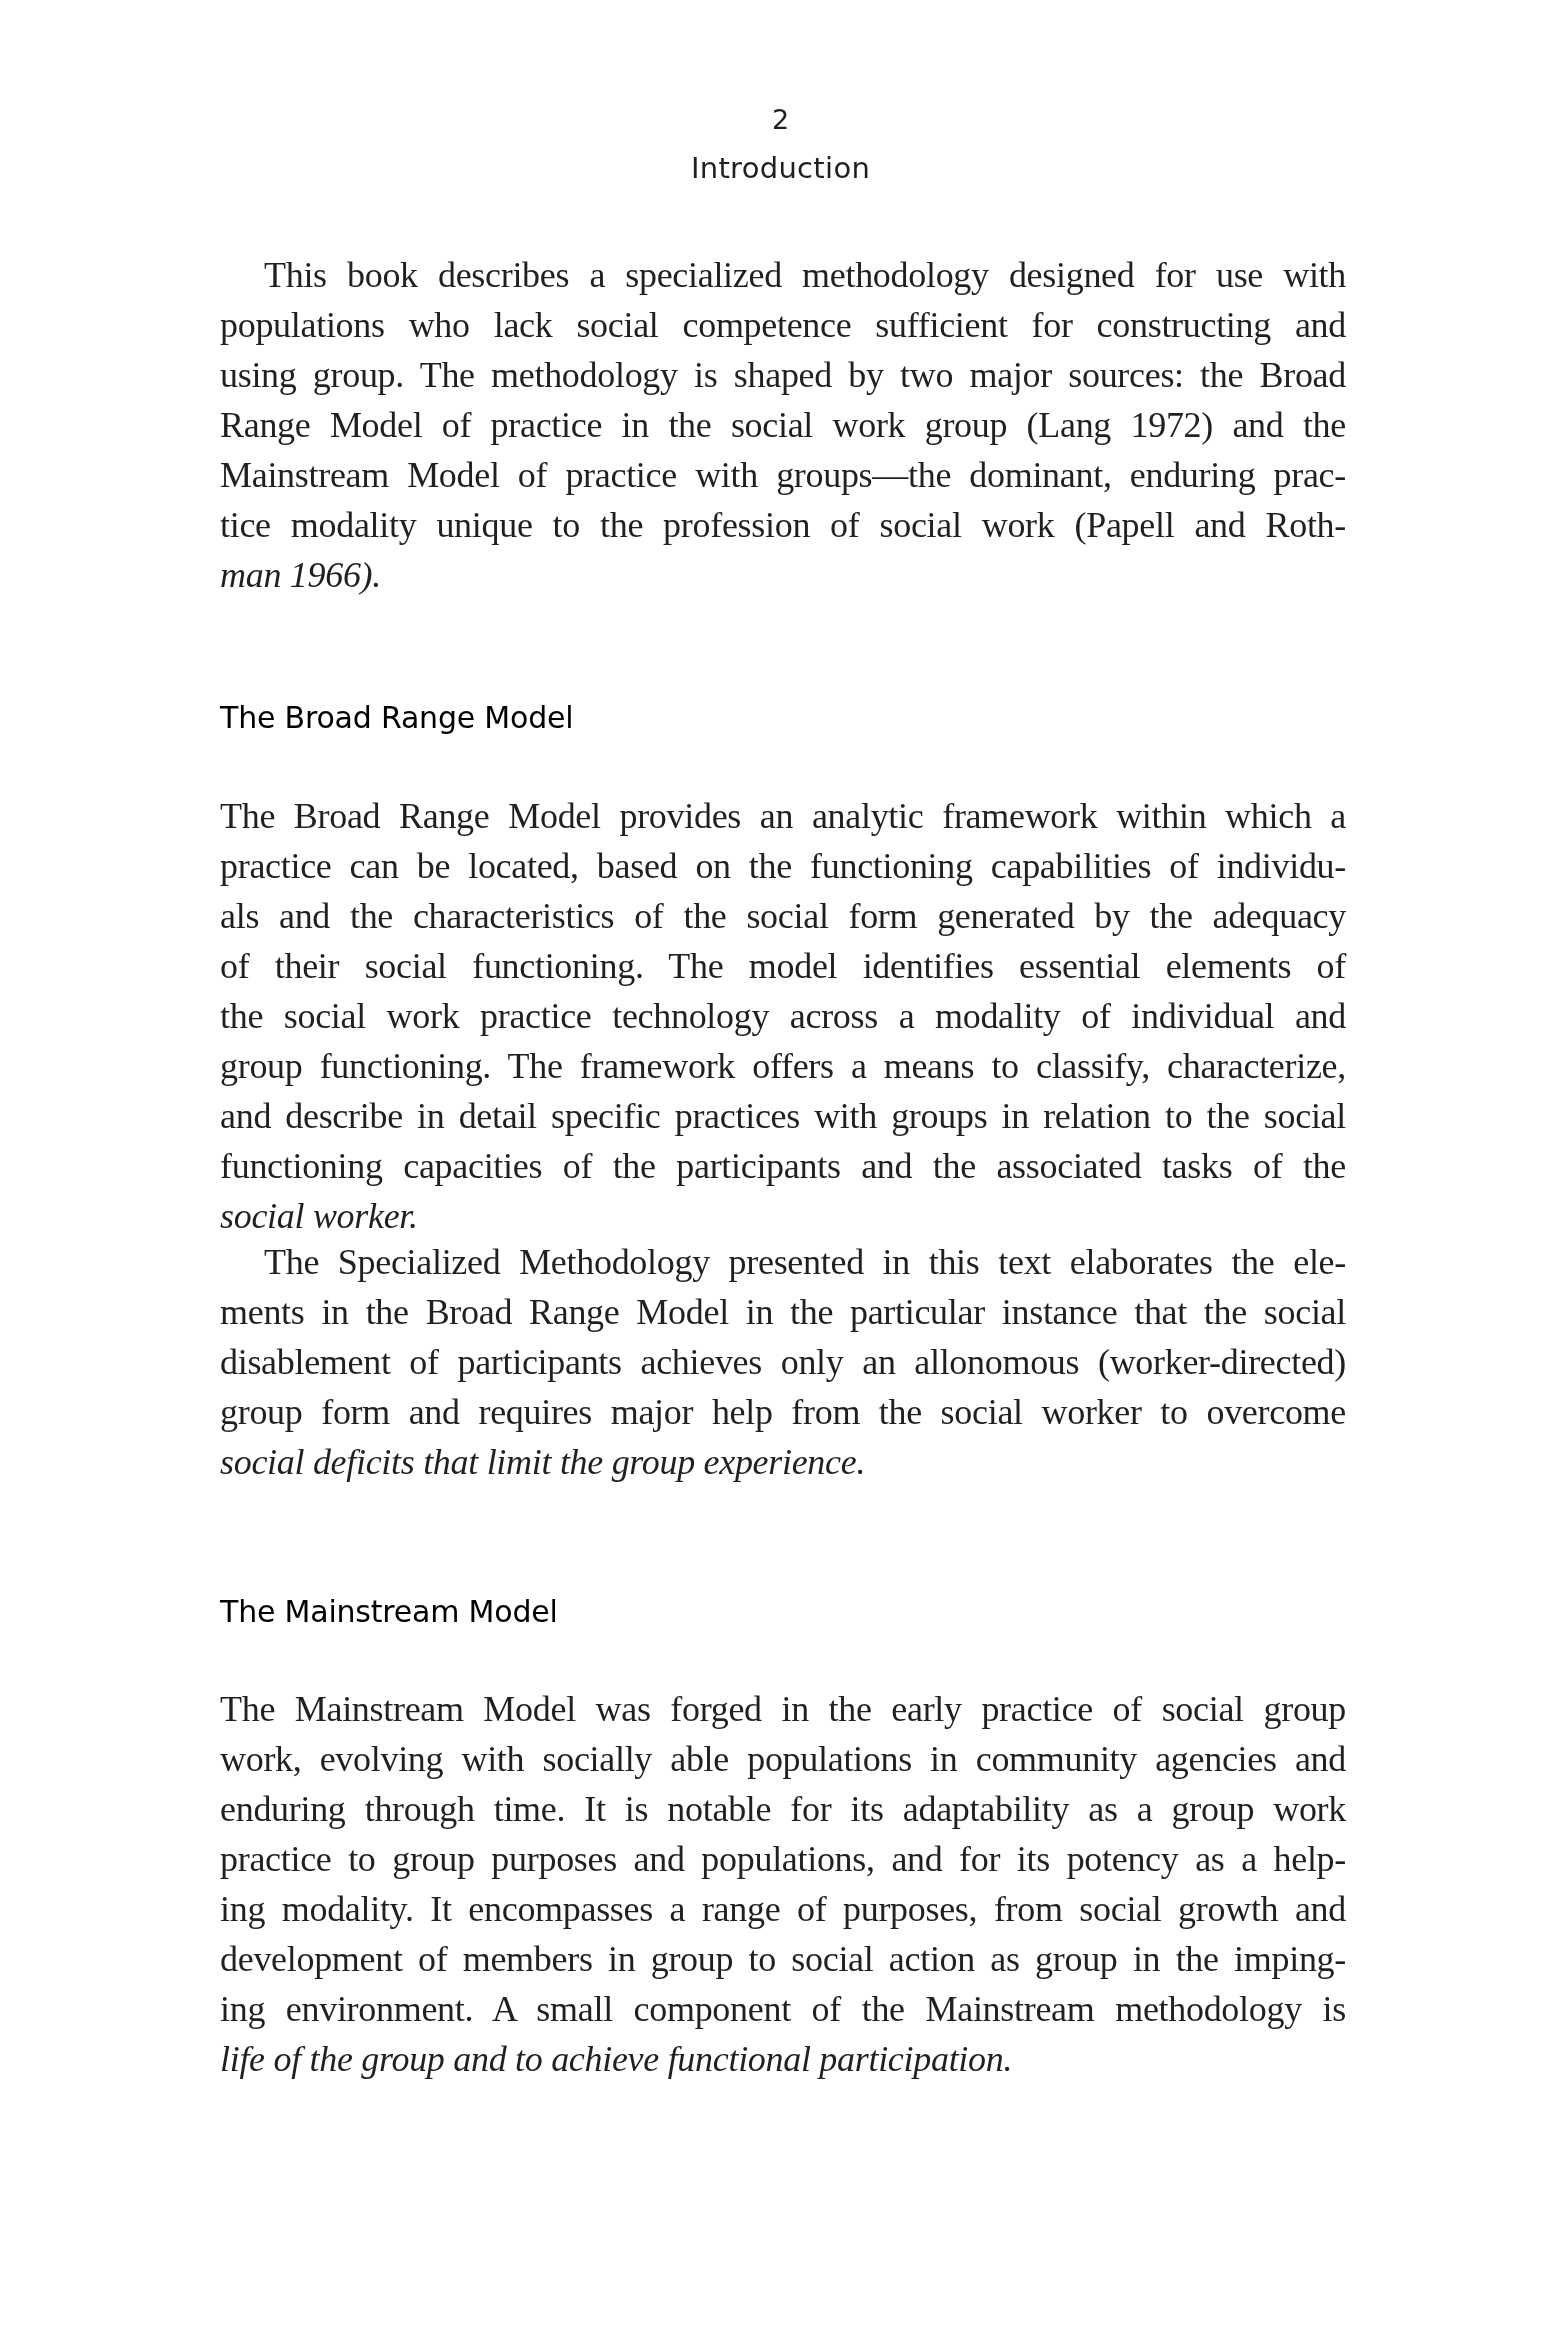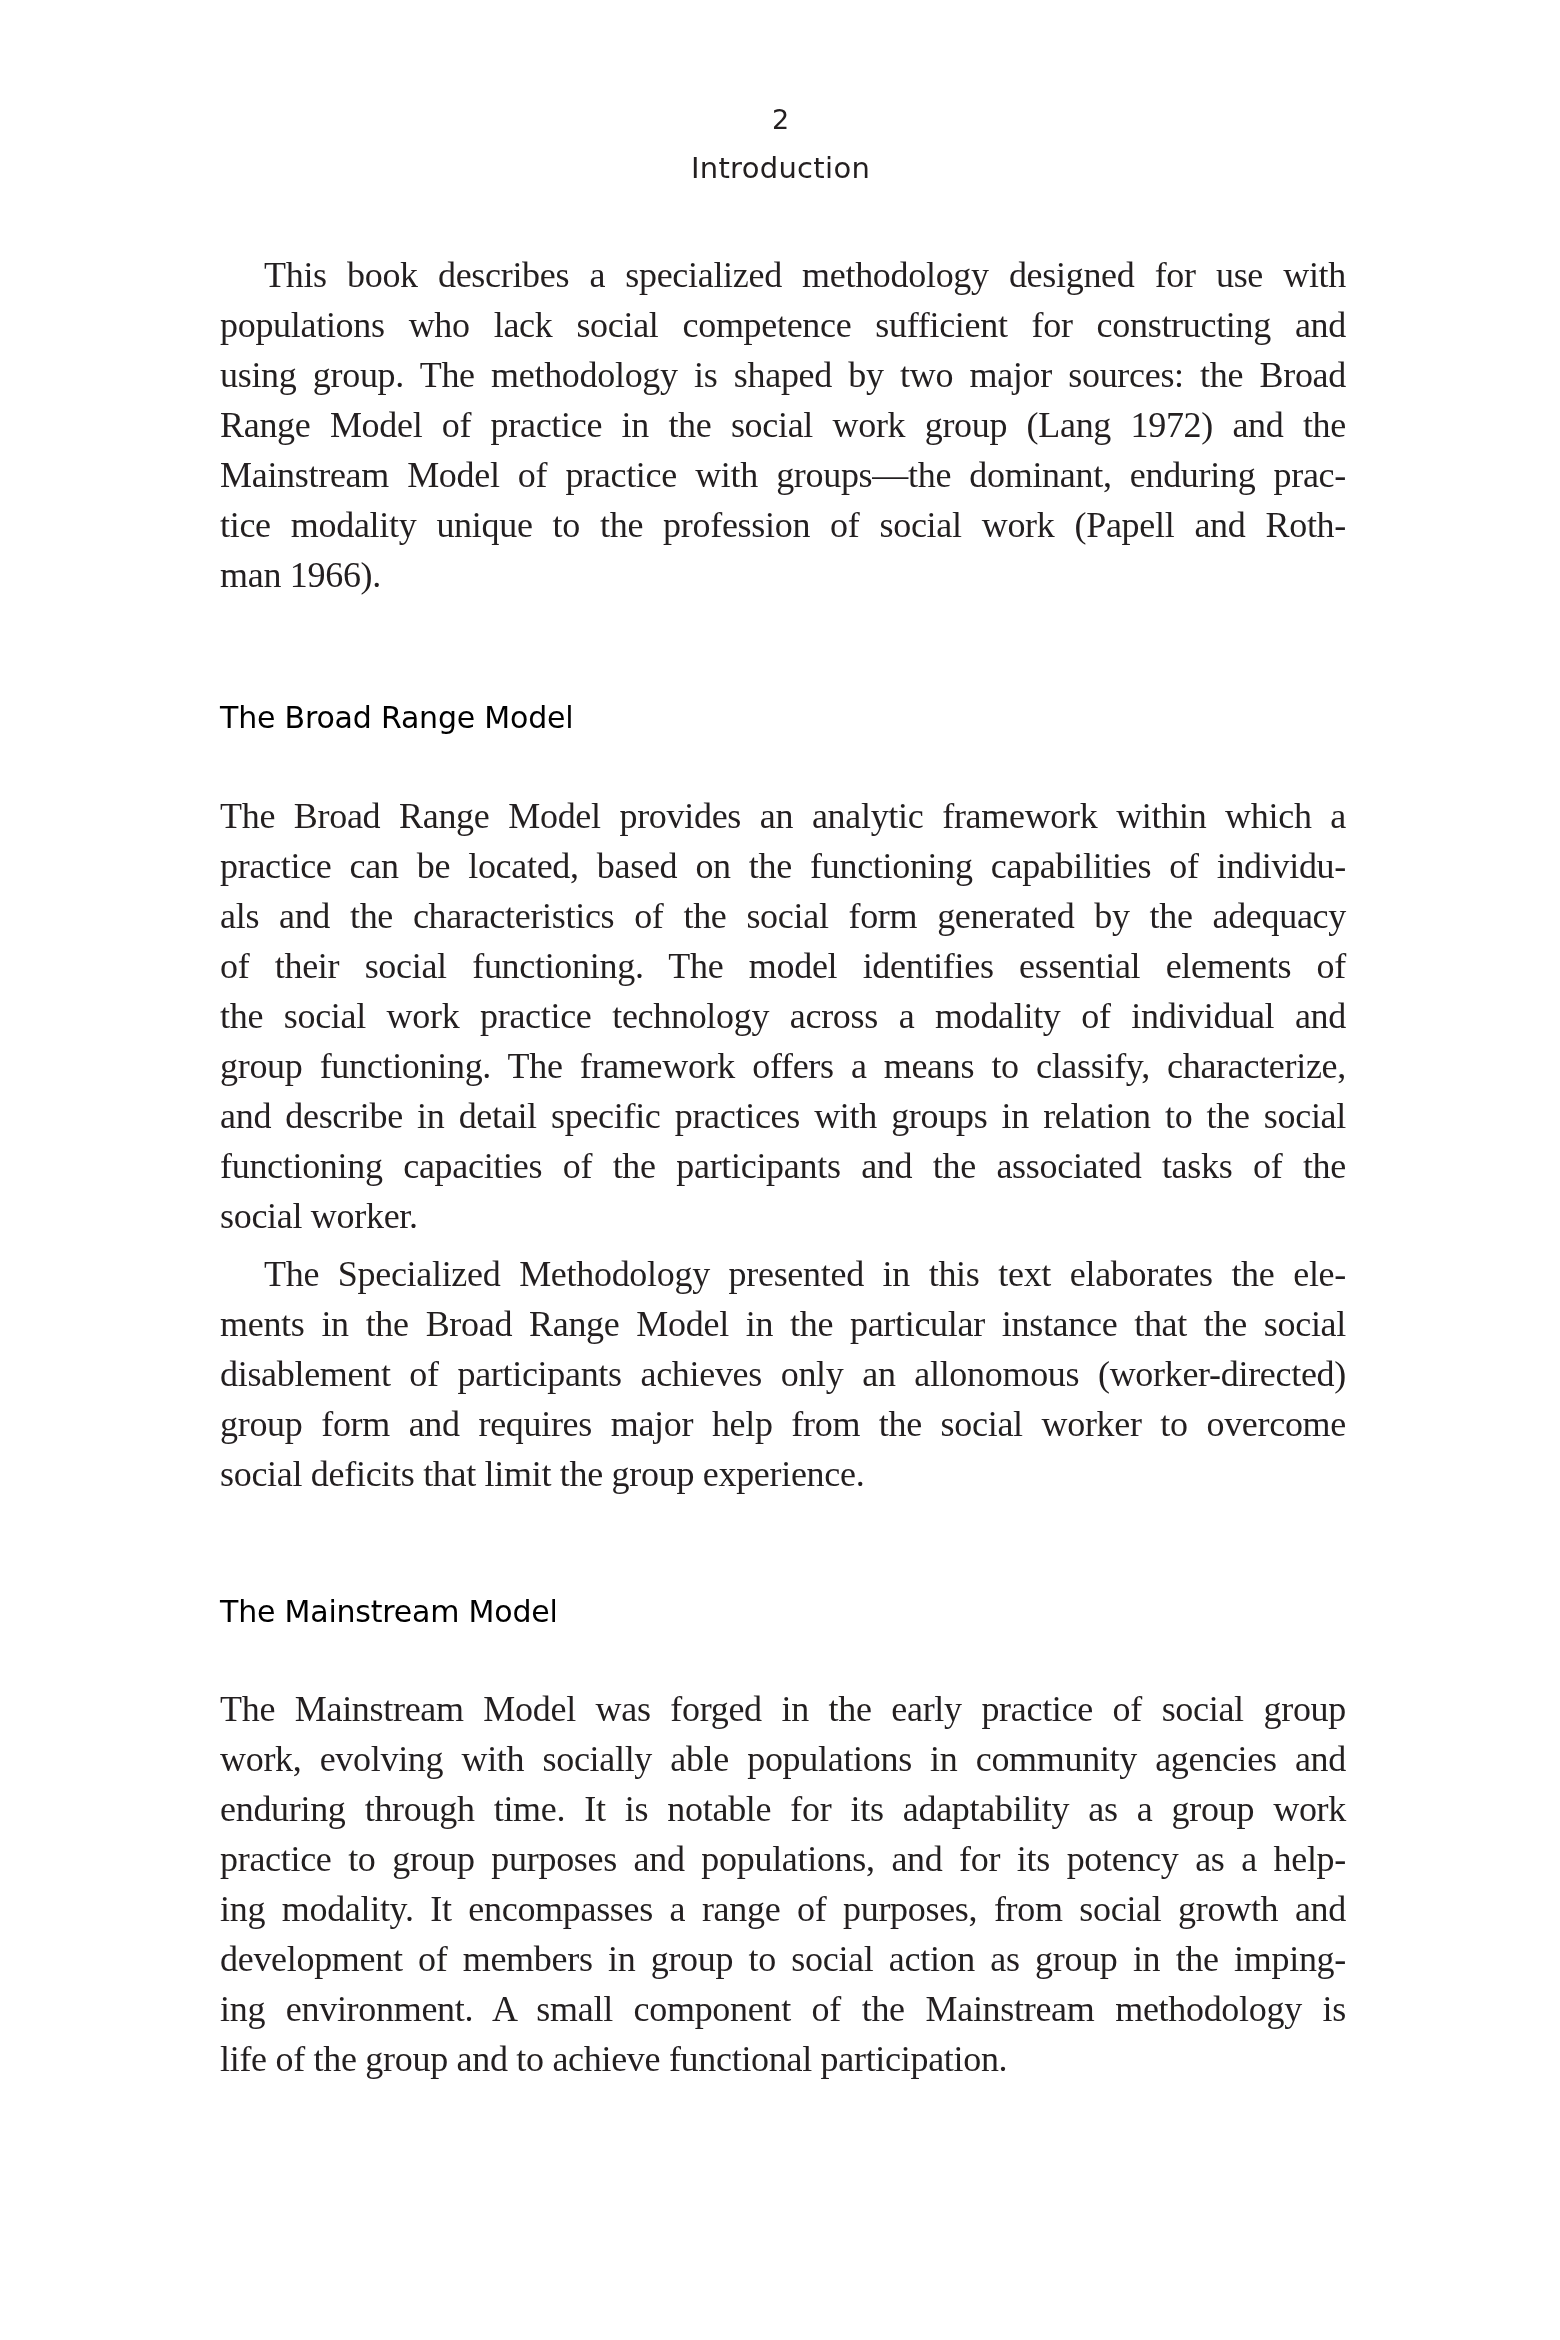--- a/index.html
+++ b/index.html
@@ -46,37 +46,38 @@
       line-height: 50px;
       text-align: justify;
       text-align-last: justify;
       white-space: nowrap;
       overflow: visible;
       letter-spacing: -0.3px;
       word-spacing: 0px;
     }
     .line.last {
       text-align-last: left;
+      font-style: italic;
     }
     .line.indent {
       padding-left: 44px;
     }
     .section-heading {
       position: absolute;
       left: 220px;
       font-family: "DejaVu Sans", sans-serif;
       font-size: 30px;
       line-height: 38px;
       letter-spacing: -0.2px;
       color: #000000;
     }
     #intro-para { top: 250px; }
     #heading-broad { top: 699px; }
     #broad-para-1 { top: 791px; }
-    #broad-para-2 { top: 1237px; margin-top: 12px; }
+    #broad-para-2 { top: 1237px; }
     #heading-mainstream { top: 1593px; }
     #mainstream-para-1 { top: 1684px; }
   </style>
 </head>
 <body>
 
 <div>
 
   <div class="running-head page-number">2</div>
   <div class="running-head chapter-title">Introduction</div>

